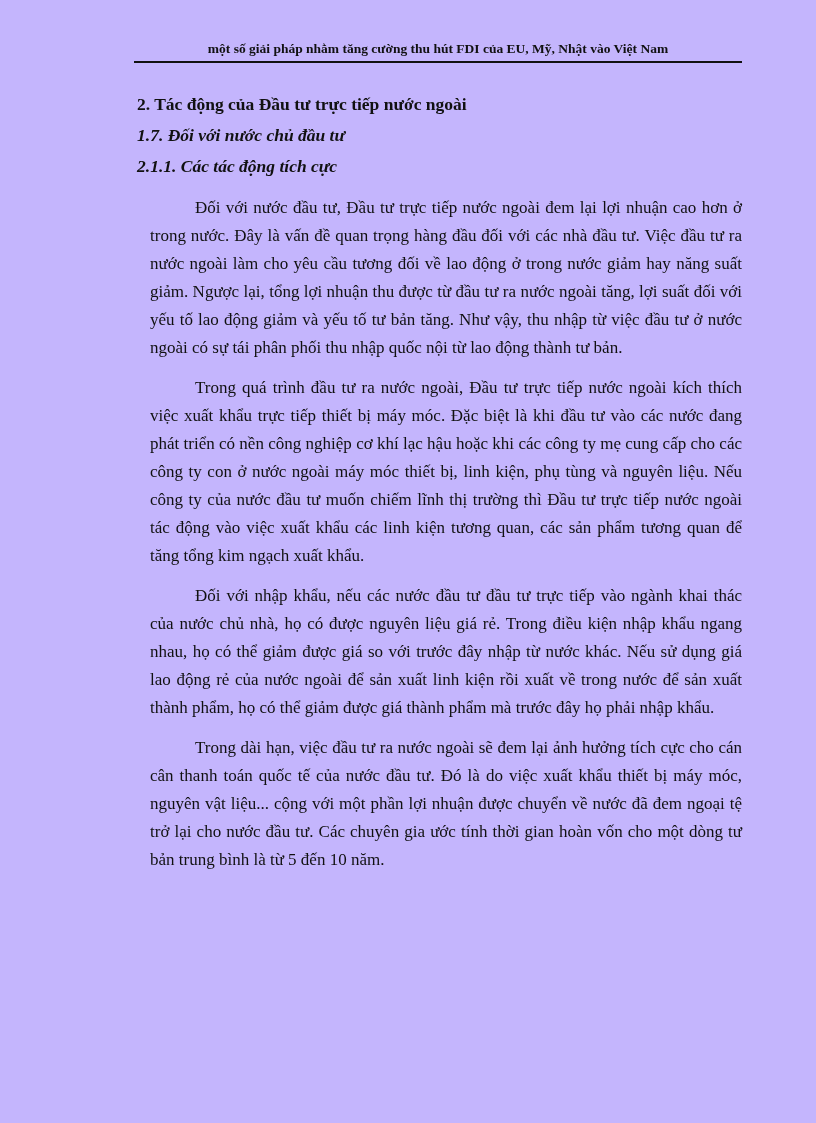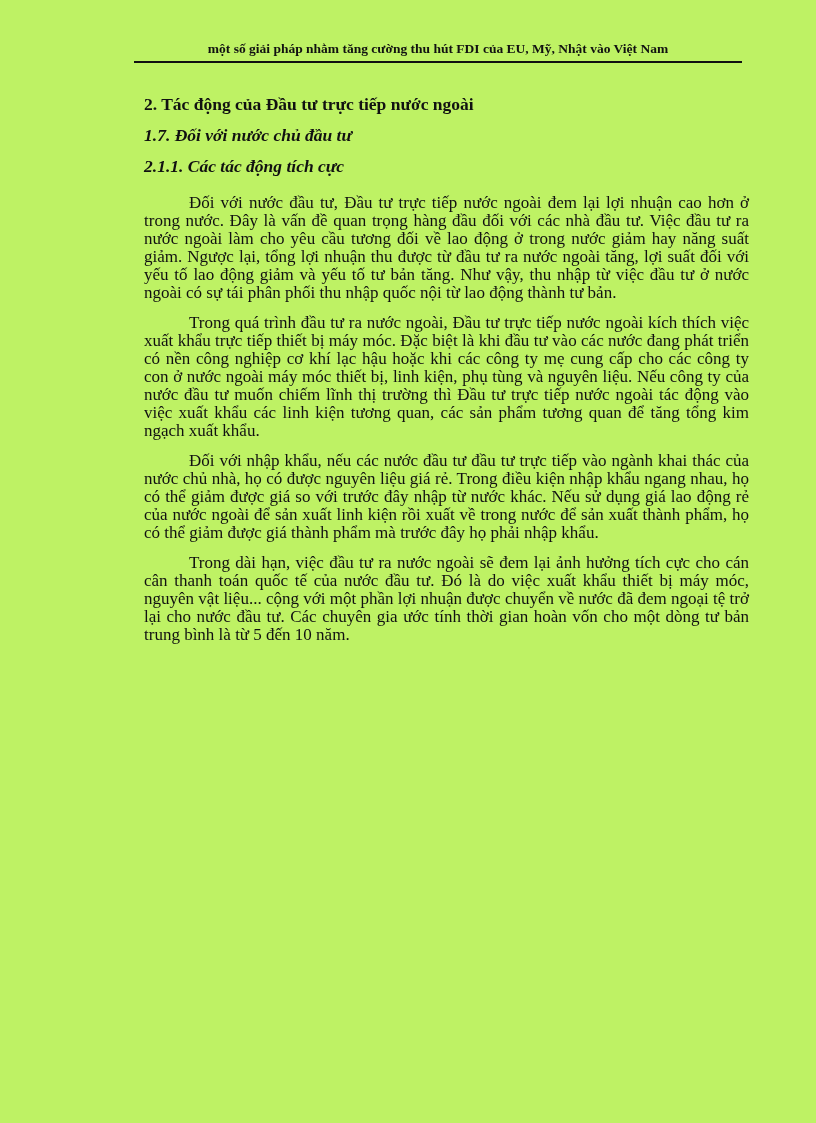--- a/index.html
+++ b/index.html
@@ -4,21 +4,21 @@
 <style>
   html, body {
     margin: 0;
     padding: 0;
     background: #ffffff;
   }
   .page {
     position: relative;
     width: 816px;
     height: 1123px;
-    background: #bef264;
+    background: #c4b5fd;
     color: #111111;
     font-family: "Liberation Serif", "DejaVu Serif", serif;
     overflow: hidden;
   }
   
   .page-header {
     position: absolute;
     left: 134px;
     top: 40px;
     width: 608px;
@@ -28,38 +28,38 @@
   }
   .header-title {
     font-size: 13.5px;
     font-weight: bold;
     line-height: 17px;
     white-space: nowrap;
   }
   
   .doc-body {
     position: absolute;
-    left: 144px;
+    left: 137px;
     top: 89px;
     width: 605px;
   }
   .doc-body h1,
   .doc-body h2,
   .doc-body h3 {
     margin: 0;
     font-size: 17.5px;
     line-height: 31px;
   }
   .doc-body h1 { font-weight: bold; font-style: normal; }
   .doc-body h2 { font-weight: bold; font-style: italic; }
   .doc-body h3 { font-weight: bold; font-style: italic; }
   .doc-body p {
-    margin: 12px 0 0 0;
+    margin: 12px 0 0 13px;
     font-size: 17px;
-    line-height: 18px;
+    line-height: 28px;
     text-align: justify;
     text-indent: 45px;
   }
   
   .page-footer {
     position: absolute;
     left: 137px;
     top: 1019px;
     width: 605px;
     font-size: 16px;

